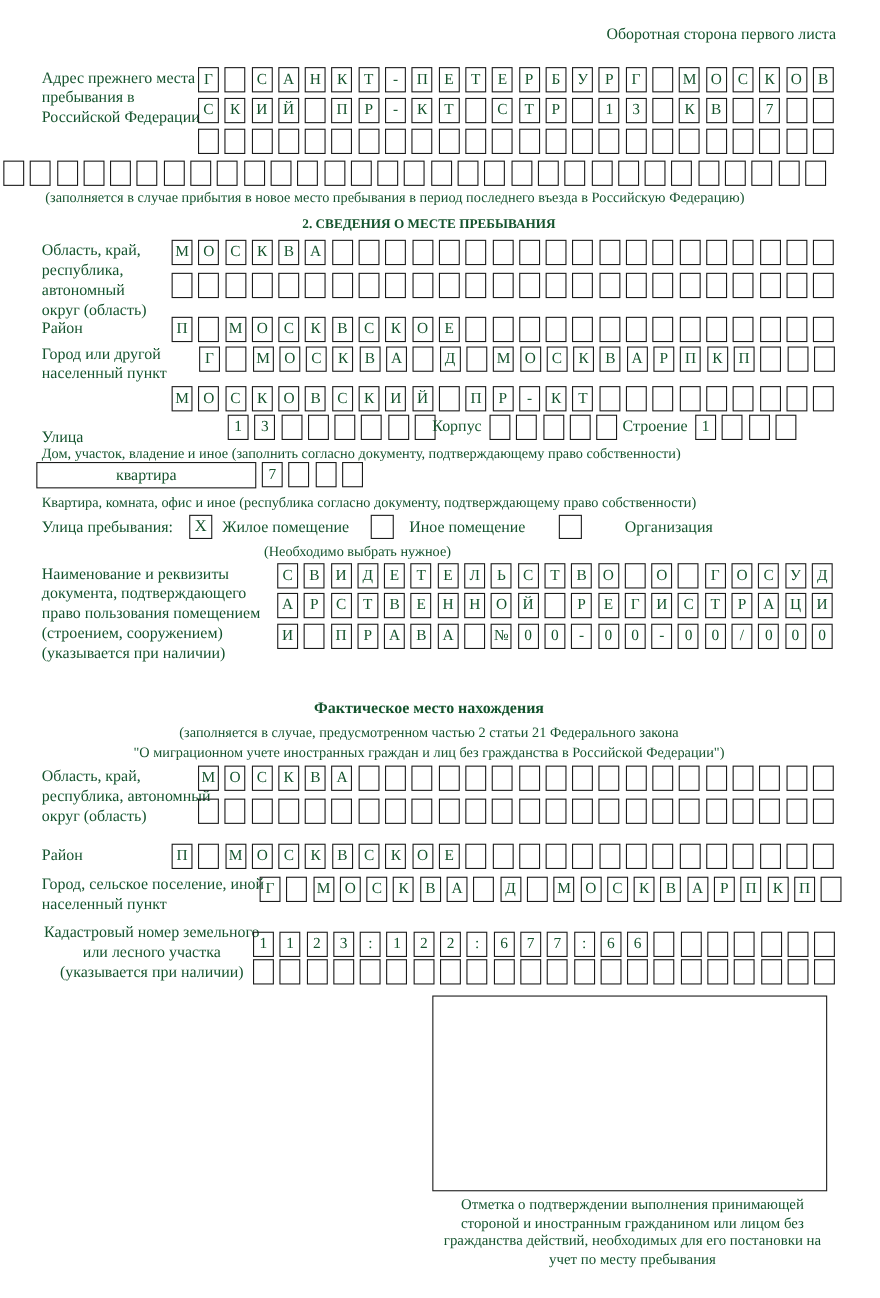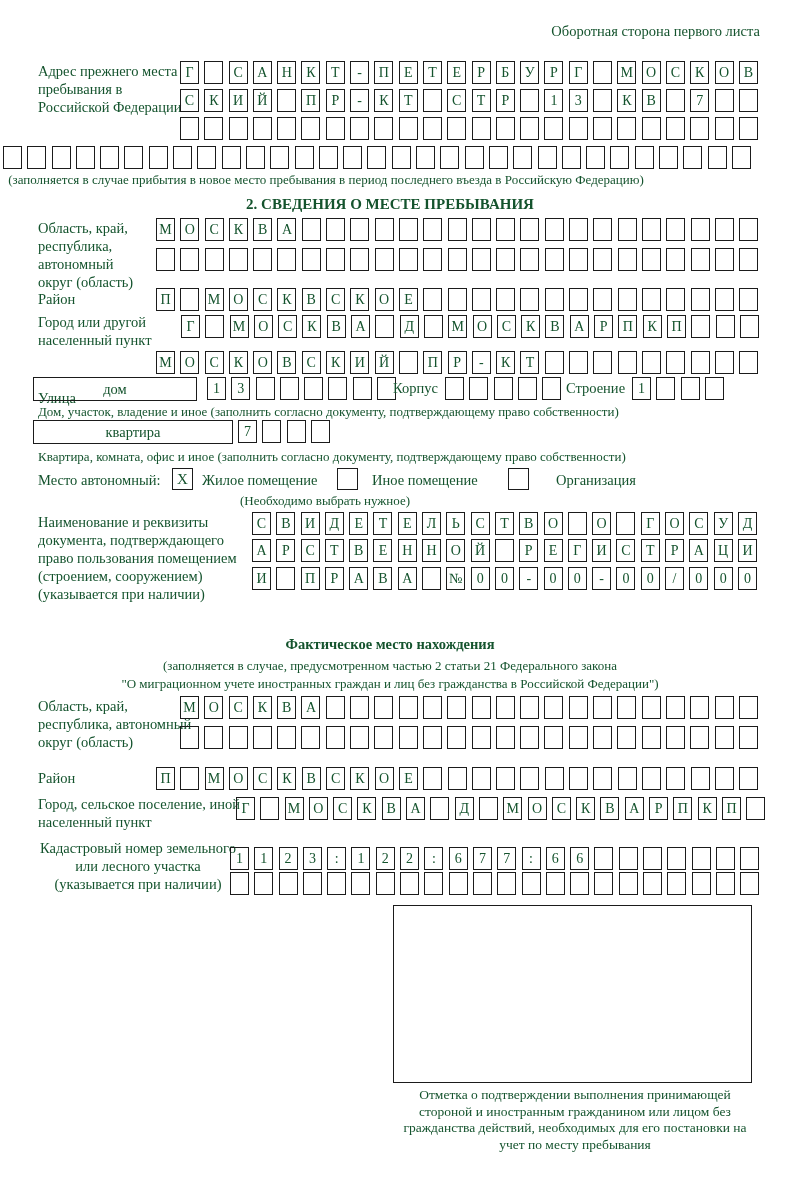--- a/index.html
+++ b/index.html
@@ -2,21 +2,21 @@
 <html><head>
 <meta charset="utf-8">
 <style>
   html,body{margin:0;padding:0;background:#fff;}
   .page{position:relative;width:800px;height:1180px;background:#fff;color:#14532d;
         font-family:"Liberation Serif","DejaVu Serif",serif;overflow:hidden;}
   .abs{position:absolute;}
   .label{font-size:14.5px;line-height:18px;}
   .note{font-size:13px;line-height:15px;}
   .center{text-align:center;}
-  .title{font-size:15px;font-weight:700;}
+  .title{font-size:12px;font-weight:700;}
   .cells{display:flex;gap:5.3px;}
   .cell{width:19px;height:23px;border:1.4px solid #1b1b1b;box-sizing:border-box;
         display:flex;align-items:center;justify-content:center;
         font-size:14px;line-height:1;flex:0 0 auto;}
   .widebox{height:24px;border:1.4px solid #1b1b1b;box-sizing:border-box;
         display:flex;align-items:center;justify-content:center;font-size:14.5px;}
   .checkbox{width:21px;height:22px;border:1.6px solid #1b1b1b;box-sizing:border-box;
         display:flex;align-items:center;justify-content:center;font-size:15px;}
   .stampbox{border:1.7px solid #1b1b1b;box-sizing:border-box;background:#fff;}
 </style>
@@ -132,21 +132,21 @@
       <span class="cell"></span>
       <span class="cell"></span>
       <span class="cell"></span>
       <span class="cell"></span>
       <span class="cell"></span>
       <span class="cell"></span>
       <span class="cell"></span>
       <span class="cell"></span>
       <span class="cell"></span>
     </div>
-  <div class="abs note center" style="left:0;top:172px;width:652px;">(заполняется в случае прибытия в новое место пребывания в период последнего въезда в Российскую Федерацию)</div>
+  <div class="abs note center" style="left:0;top:172px;width:652px;padding-left:33px;">(заполняется в случае прибытия в новое место пребывания в период последнего въезда в Российскую Федерацию)</div>
 
   <div class="abs title center" style="left:0;top:196px;width:780px;">2. СВЕДЕНИЯ О МЕСТЕ ПРЕБЫВАНИЯ</div>
 
   <div class="abs label" style="left:38px;top:219px;width:112px;">Область, край, республика, автономный округ (область)</div>
   <div class="abs cells" style="left:156px;top:218px;">
       <span class="cell">М</span>
       <span class="cell">О</span>
       <span class="cell">С</span>
       <span class="cell">К</span>
       <span class="cell">В</span>
@@ -278,21 +278,20 @@
       <span class="cell"></span>
       <span class="cell"></span>
       <span class="cell"></span>
       <span class="cell"></span>
       <span class="cell"></span>
       <span class="cell"></span>
       <span class="cell"></span>
       <span class="cell"></span>
     </div>
 
-  <div class="abs widebox" style="left:33px;top:377px;width:164px;">дом</div>
   <div class="abs cells" style="left:207px;top:377px;">
       <span class="cell">1</span>
       <span class="cell">3</span>
       <span class="cell"></span>
       <span class="cell"></span>
       <span class="cell"></span>
       <span class="cell"></span>
       <span class="cell"></span>
       <span class="cell"></span>
     </div>
@@ -313,29 +312,29 @@
     </div>
   <div class="abs widebox" style="left:33px;top:420px;width:200px;">квартира</div>
 
   <div class="abs note" style="left:38px;top:404px;width:740px;">Дом, участок, владение и иное (заполнить согласно документу, подтверждающему право собственности)</div>
   <div class="abs cells" style="left:238px;top:420px;">
       <span class="cell">7</span>
       <span class="cell"></span>
       <span class="cell"></span>
       <span class="cell"></span>
     </div>
-  <div class="abs note" style="left:38px;top:449px;width:740px;">Квартира, комната, офис и иное (заполнить согласно документу, подтверждающему право собственности)</div>
-
-  <div class="abs label" style="left:38px;top:471px;">Место автономный:</div>
+  <div class="abs note" style="left:38px;top:449px;width:740px;">Квартира, комната, офис и иное (республика согласно документу, подтверждающему право собственности)</div>
+
+  <div class="abs label" style="left:38px;top:471px;">Улица пребывания:</div>
   <div class="abs checkbox" style="left:172px;top:468px;">X</div>
   <div class="abs label" style="left:202px;top:471px;">Жилое помещение</div>
   <div class="abs checkbox" style="left:337px;top:468px;"></div>
   <div class="abs label" style="left:372px;top:471px;">Иное помещение</div>
   <div class="abs checkbox" style="left:508px;top:468px;"></div>
-  <div class="abs label" style="left:556px;top:471px;">Организация</div>
+  <div class="abs label" style="left:568px;top:471px;">Организация</div>
   <div class="abs note" style="left:240px;top:493px;">(Необходимо выбрать нужное)</div>
 
   <div class="abs label" style="left:38px;top:513px;width:218px;">Наименование и реквизиты документа, подтверждающего право пользования помещением (строением, сооружением) (указывается при наличии)</div>
   <div class="abs cells" style="left:252px;top:512px;">
       <span class="cell">С</span>
       <span class="cell">В</span>
       <span class="cell">И</span>
       <span class="cell">Д</span>
       <span class="cell">Е</span>
       <span class="cell">Т</span>

